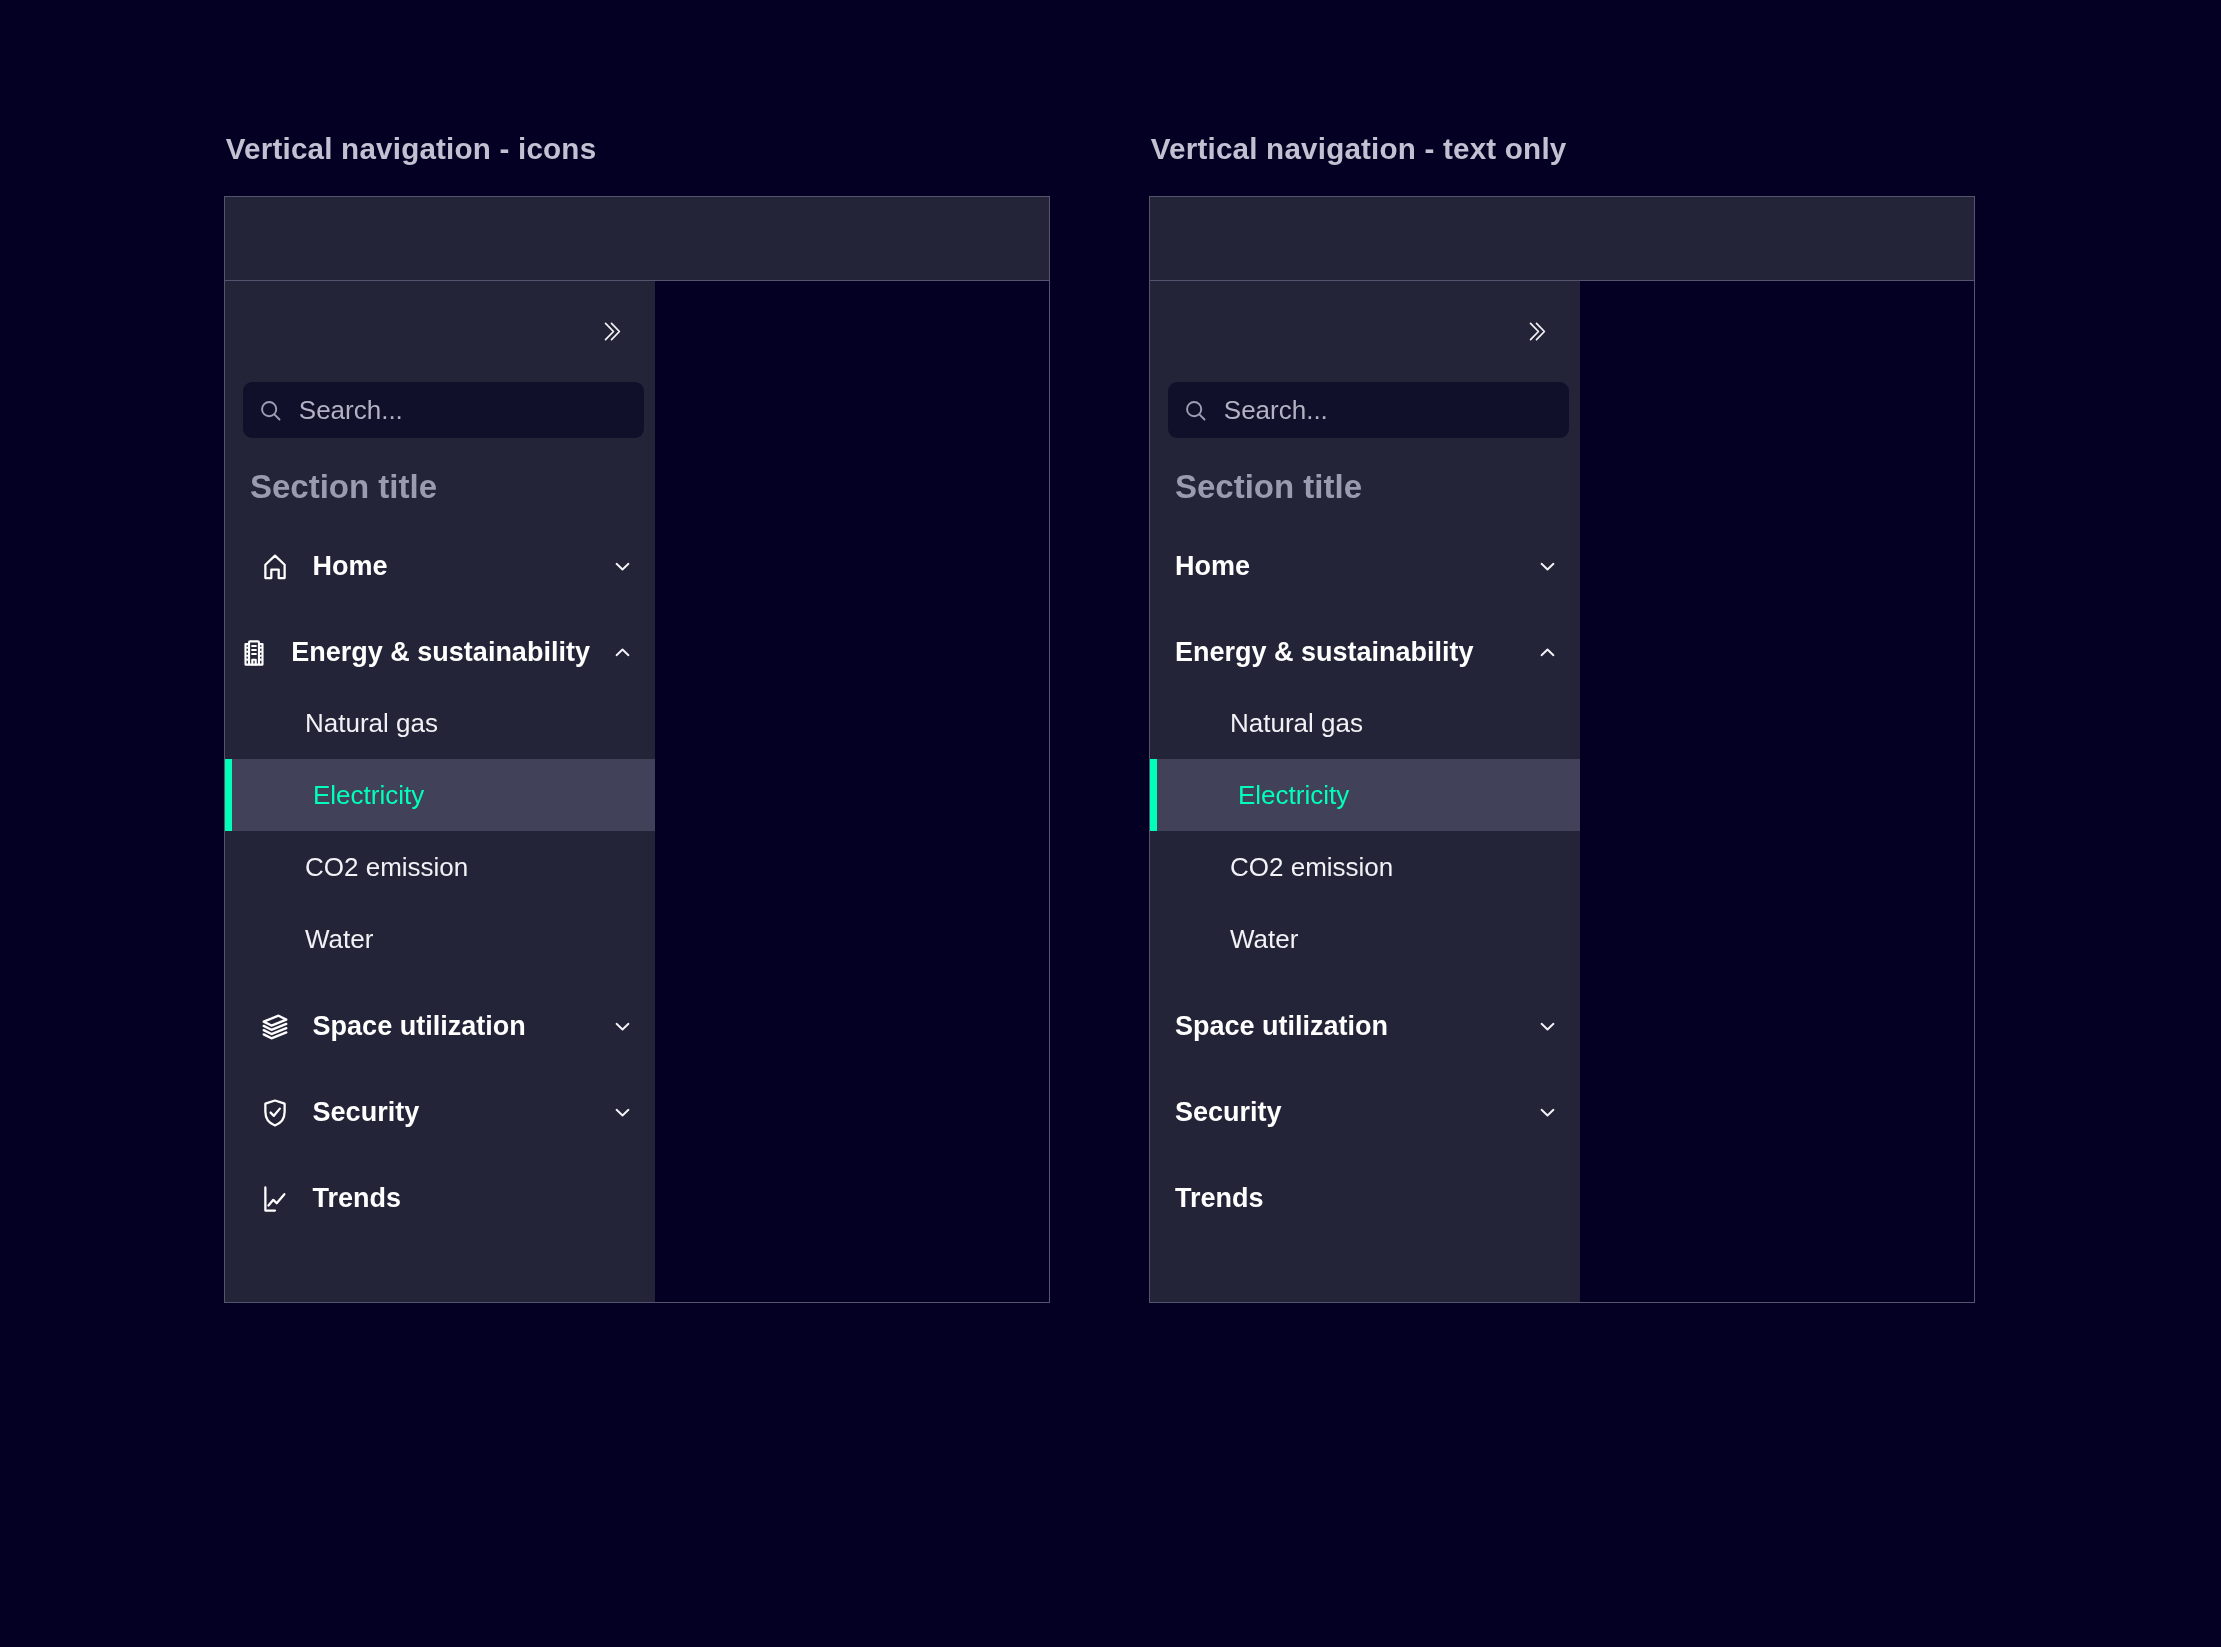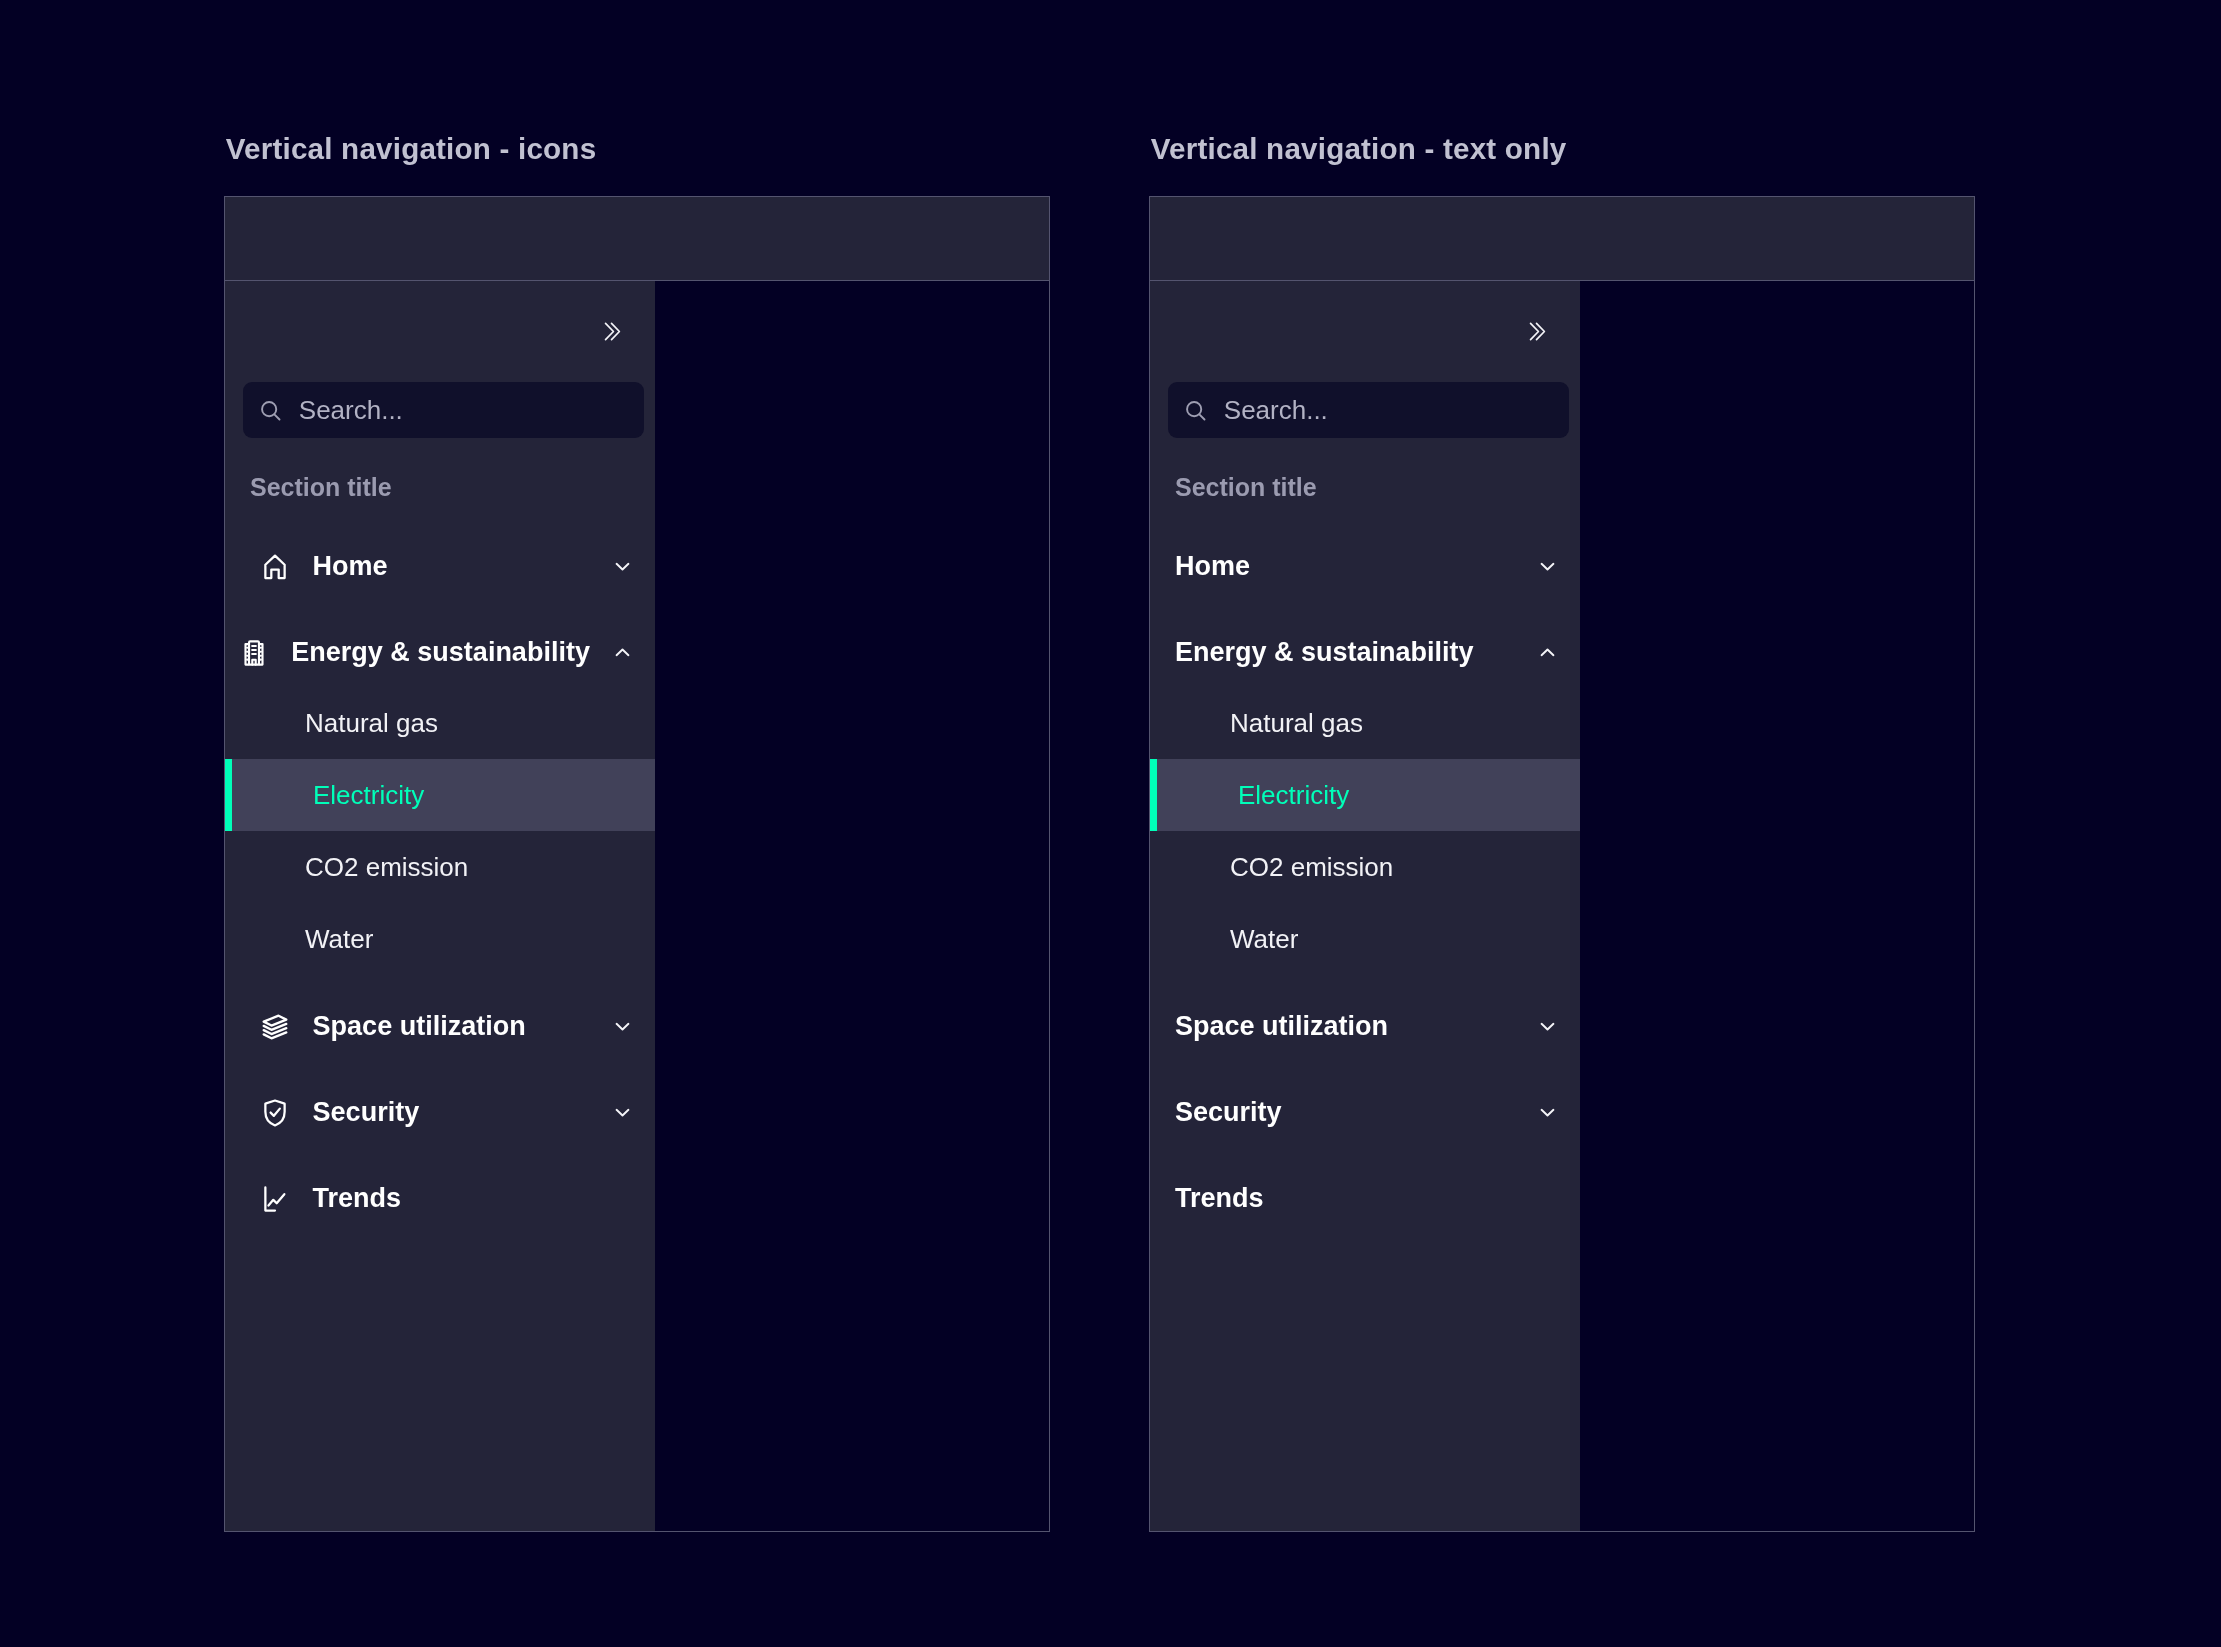--- a/index.html
+++ b/index.html
@@ -15,21 +15,21 @@
     -webkit-font-smoothing:antialiased;
   }
   .panel{position:absolute;top:131px;width:826px;}
   .panel-left{left:224px;}
   .panel-right{left:1149px;}
   .panel-title{
     margin:0 0 29px 1.8px;font-size:29.6px;line-height:36px;font-weight:600;
     color:var(--title);letter-spacing:0.2px;
   }
   .frame{
-    height:1336px;border:1.8px solid var(--border);
+    height:1107px;border:1.8px solid var(--border);
     display:flex;flex-direction:column;background:transparent;
   }
   .frame-header{
     height:84px;flex:none;background:var(--panel-bg);
     border-bottom:1.8px solid var(--border);
   }
   .frame-body{flex:1;display:flex;min-height:0;}
   .sidebar{width:430px;flex:none;background:var(--panel-bg);display:flex;flex-direction:column;}
   .content{flex:1;background:transparent;}
 
@@ -45,21 +45,21 @@
   .ic-search{width:27px;height:27px;color:#9e9eb2;flex:none;}
   .ic-collapse{width:27px;height:27px;}
   .search-input{
     flex:1;min-width:0;background:transparent;border:none;outline:none;
     color:#e8e8f0;font-size:26px;font-family:inherit;
   }
   .search-input::placeholder{color:#b2b2c4;opacity:1;}
 
   .section-title{
     margin-top:32px;height:34px;line-height:34px;flex:none;
-    padding-left:25px;font-size:25px;font-weight:600;color:var(--muted);
+    padding-left:25px;font-size:33px;font-weight:600;color:var(--muted);
   }
   .menu{margin-top:28px;flex:1;overflow:hidden;}
   .menu-group{margin-bottom:17px;}
   .menu-item{display:flex;align-items:center;cursor:pointer;}
   .menu-item.top{height:69px;padding:0 21.5px 0 33px;gap:20.6px;justify-content:flex-end;}
   .menu.text-only .menu-item.top{padding-left:25px;}
   .mi-icon{width:34px;height:34px;flex:none;color:#ffffff;}
   .mi-label{font-size:27px;font-weight:600;color:#ffffff;flex:1;white-space:nowrap;}
   .mi-chevron{width:23px;height:23px;flex:none;color:#f4f4f8;}
   .menu-item.sub{height:72px;padding-left:80px;}

